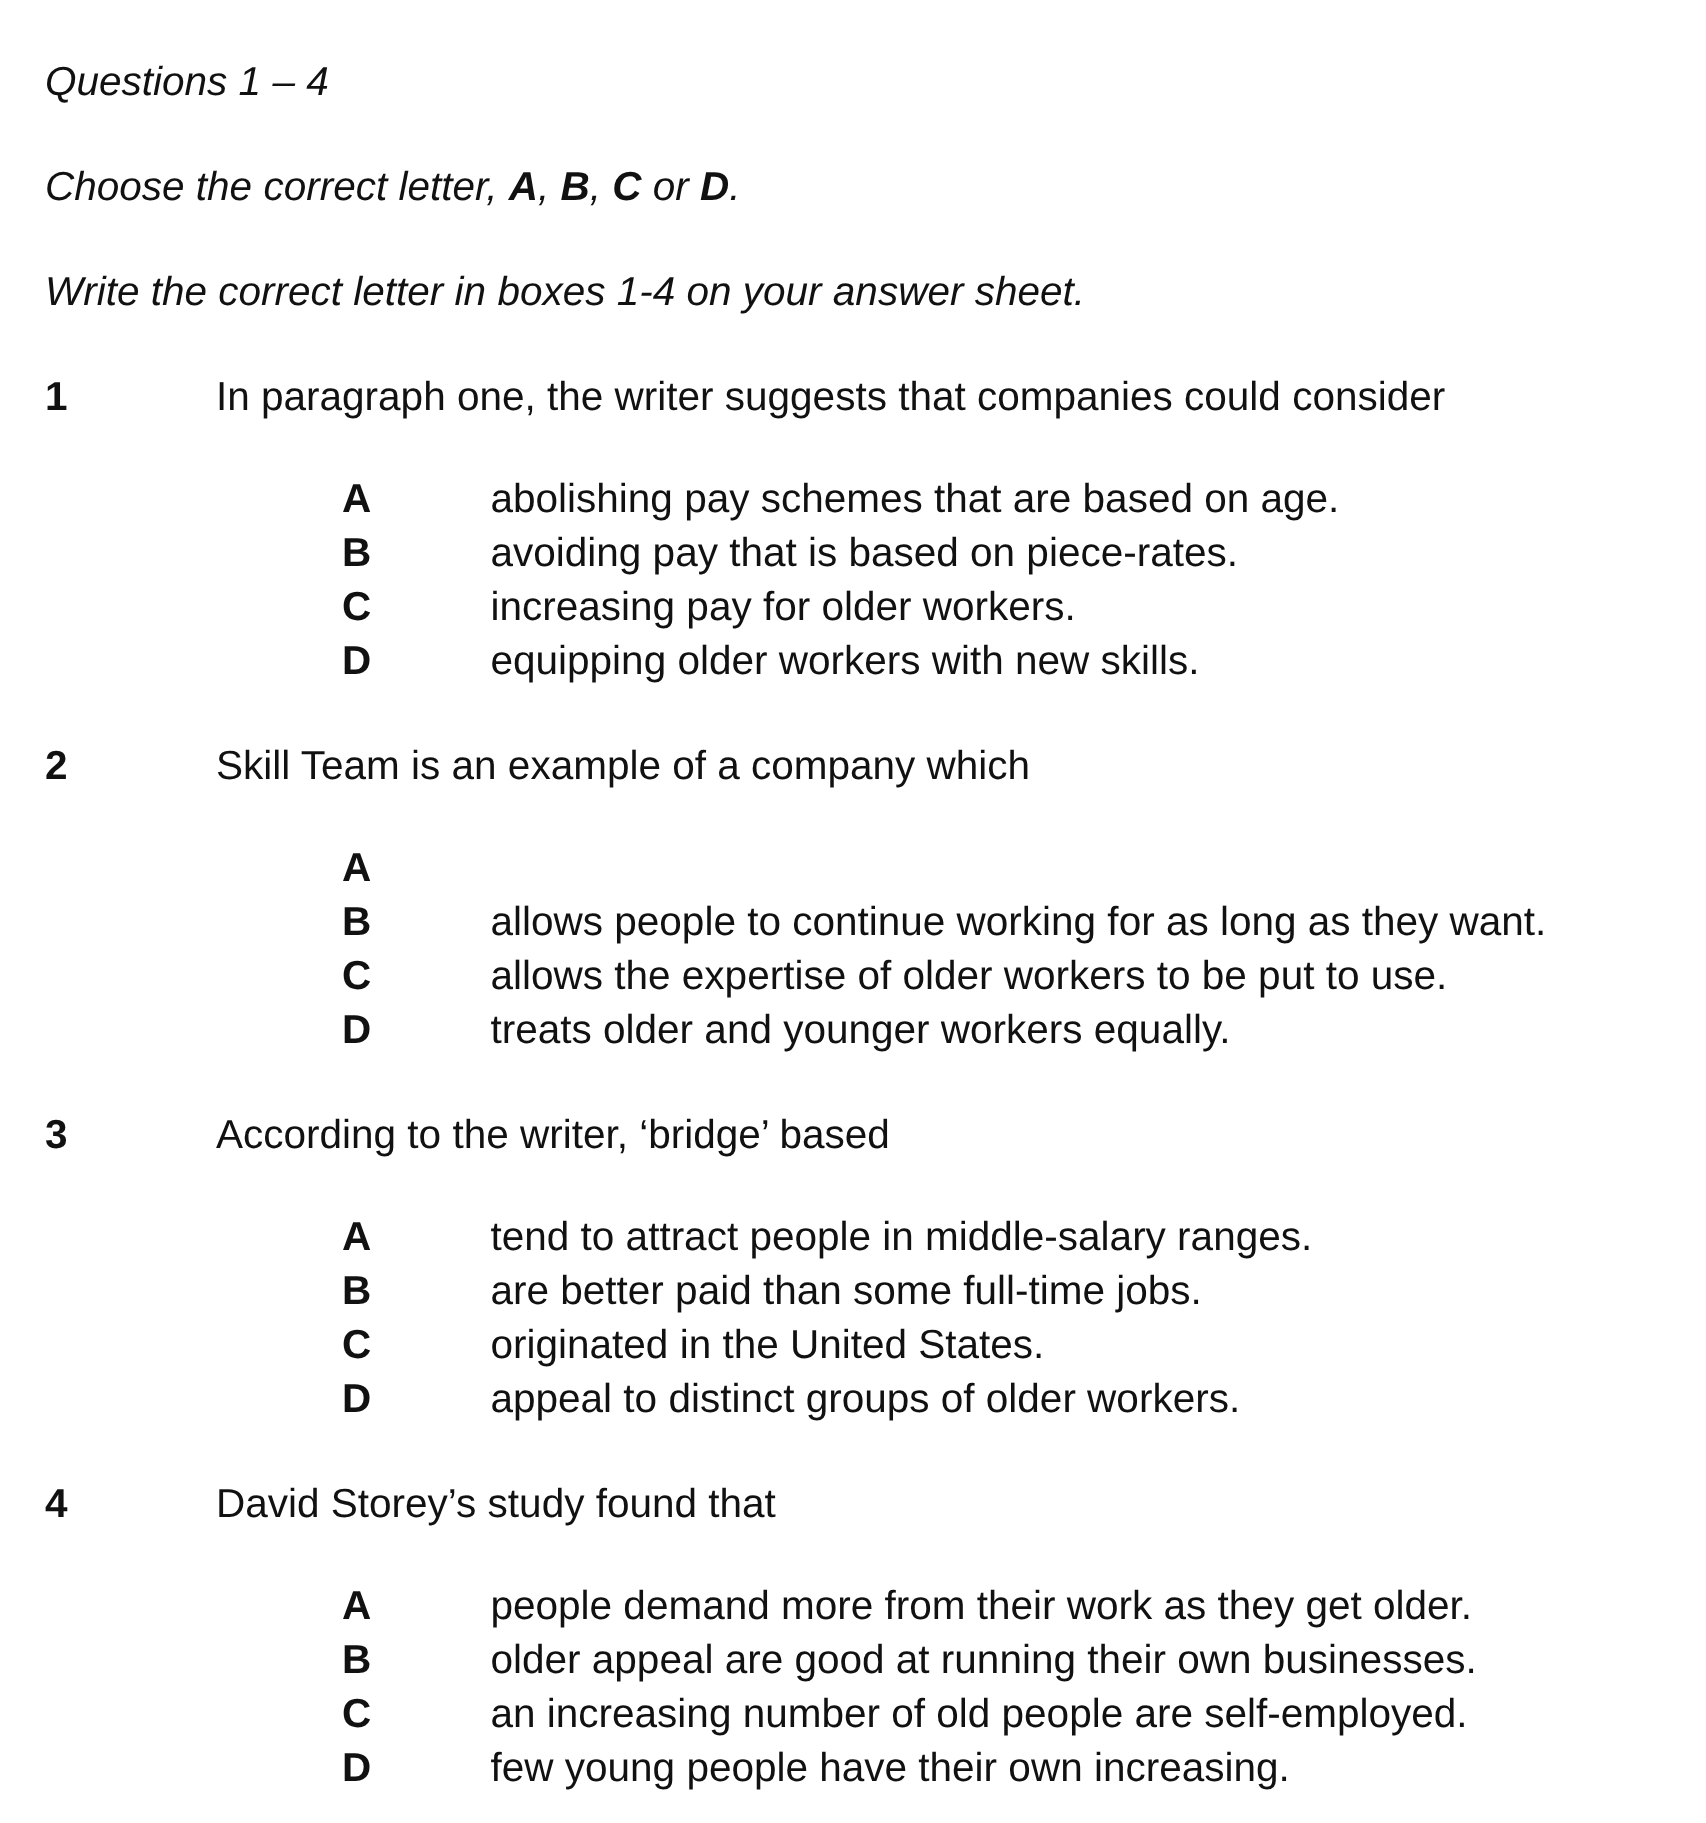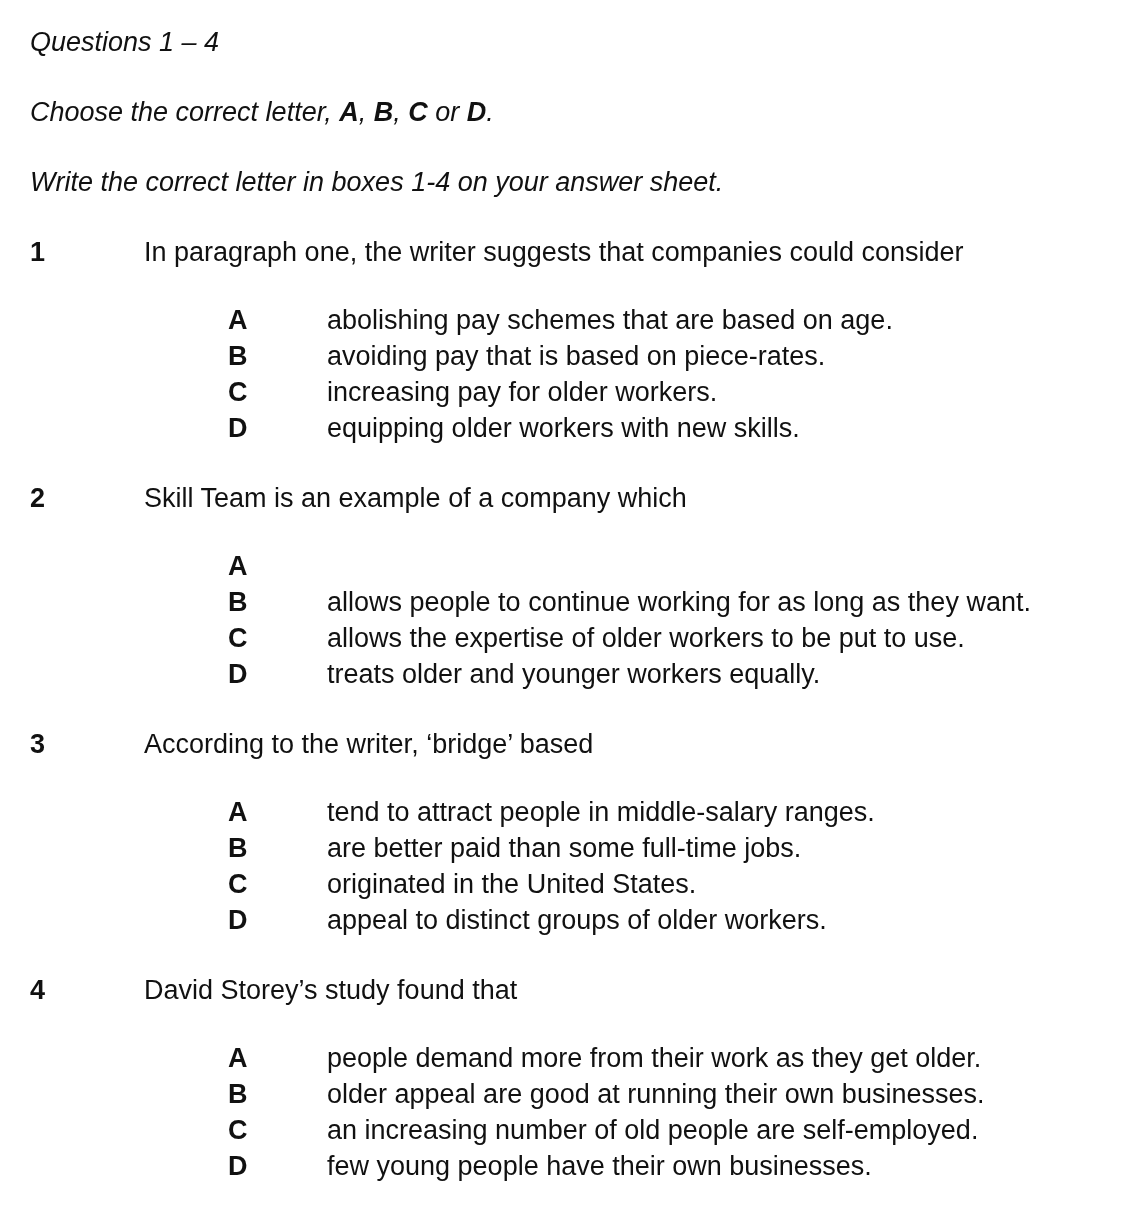--- a/index.html
+++ b/index.html
@@ -9,21 +9,21 @@
   }
   body {
     width: 1137px;
     height: 1215px;
     overflow: hidden;
     font-family: "Liberation Sans", "DejaVu Sans", sans-serif;
     font-size: 27px;
     color: #111111;
   }
   .page {
-    padding: 24px 0 0 30px;
+    padding: 36px 0 0 30px;
     box-sizing: border-box;
   }
   .hdr-line {
     font-style: italic;
     line-height: 36px;
     margin: 0 0 34px 0;
     white-space: pre-wrap;
   }
   .hdr-line b {
     font-weight: bold;
@@ -162,18 +162,18 @@
       <div class="option">
         <span class="opt-letter">B</span>
         <span class="opt-text">older appeal are good at running their own businesses.</span>
       </div>
       <div class="option">
         <span class="opt-letter">C</span>
         <span class="opt-text">an increasing number of old people are self-employed.</span>
       </div>
       <div class="option">
         <span class="opt-letter">D</span>
-        <span class="opt-text">few young people have their own businesses.</span>
+        <span class="opt-text">few young people have their own increasing.</span>
       </div>
     </div>
   </div>
 
 </div>
 
 </body></html>

